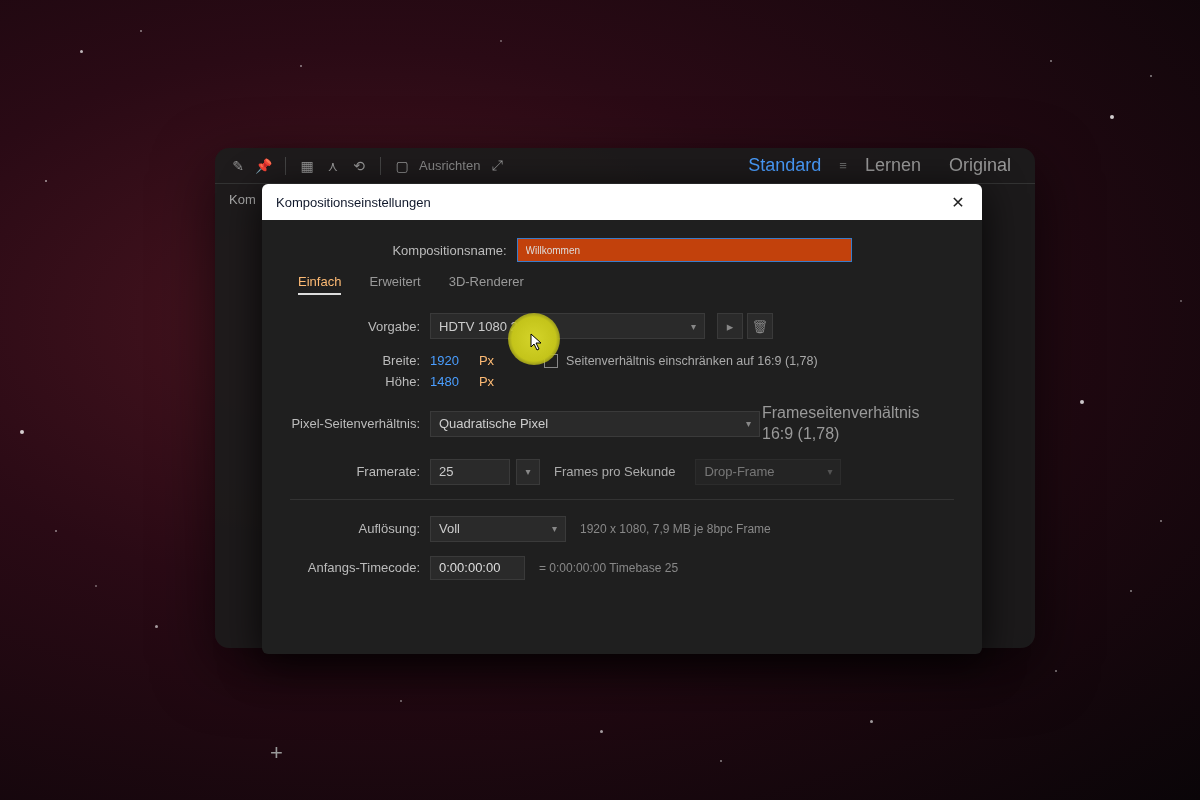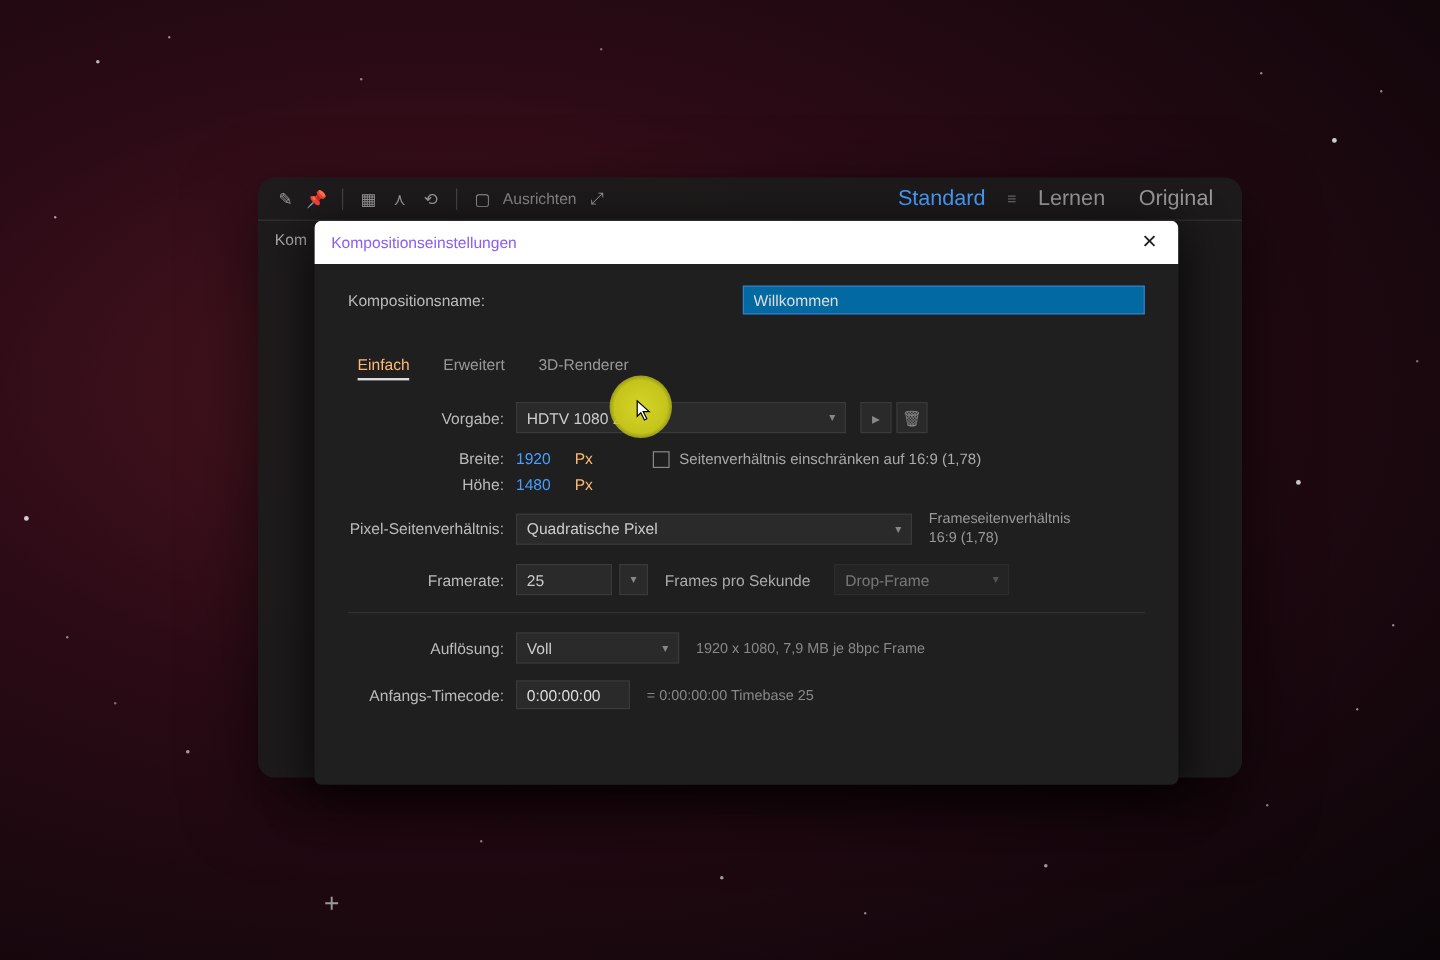--- a/index.html
+++ b/index.html
@@ -8,27 +8,27 @@
 .app-window{position:absolute;left:215px;top:148px;width:820px;height:500px;background:rgba(28,28,28,0.92);border-radius:14px;box-shadow:0 20px 60px rgba(0,0,0,0.6);overflow:hidden}
 .toolbar{height:36px;display:flex;align-items:center;padding:0 14px;gap:8px;color:#888;font-size:13px;border-bottom:1px solid #333}
 .toolbar-icon{width:18px;height:18px;display:flex;align-items:center;justify-content:center;color:#999;font-size:14px}
 .toolbar-sep{width:1px;height:18px;background:#444;margin:0 4px}
 .toolbar-spacer{flex:1}
 .mode-link{color:#999;font-size:18px;padding:0 10px}
 .mode-link.active{color:#4a9eff}
 .tab-row{height:30px;display:flex;align-items:center;padding-left:14px;font-size:13px;color:#aaa}
 .dialog{position:absolute;left:262px;top:184px;width:720px;height:470px;background:#1f1f1f;border-radius:6px;box-shadow:0 8px 40px rgba(0,0,0,0.8);overflow:hidden}
 .dialog-header{height:36px;background:#fff;display:flex;align-items:center;justify-content:space-between;padding:0 14px}
-.dialog-title{color:#8b5cf6;font-size:13px}
+.dialog-title{color:#0f172a;font-size:13px}
 .close-btn{width:20px;height:20px;display:flex;align-items:center;justify-content:center;cursor:pointer;font-size:16px;color:#222}
 .dialog-body{padding:18px 28px;color:#aaa;font-size:13px}
 .row{display:flex;align-items:center;margin-bottom:14px}
 .lbl{text-align:right;padding-right:10px;color:#bbb}
 .lbl-140{width:140px}
-.text-input{background:#0369a1;border:1px solid #3a7bc8;color:#ddd;padding:4px 8px;font-size:13px;width:335px;height:24px}
+.text-input{background:#c2410c;border:1px solid #3a7bc8;color:#ddd;padding:4px 8px;font-size:10px;width:335px;height:24px}
 .tabs{display:flex;gap:28px;padding-left:8px;margin:10px 0 18px}
 .tab{color:#999;padding-bottom:4px;cursor:pointer}
 .tab.active{color:#fdba74;border-bottom:2px solid #ddd}
 .select{background:#2a2a2a;border:1px solid #3a3a3a;color:#ccc;padding:4px 8px;font-size:13px;height:26px;display:flex;align-items:center;justify-content:space-between;cursor:pointer}
 .chev{color:#888;font-size:10px;margin-left:8px}
 .icon-btn{width:26px;height:26px;background:#2a2a2a;border:1px solid #3a3a3a;display:flex;align-items:center;justify-content:center;color:#888;cursor:pointer;font-size:13px}
 .num-link{color:#4a9eff;cursor:pointer}
 .px{color:#fdba74;margin-left:20px}
 .checkbox{width:14px;height:14px;border:1px solid #888;display:inline-block;margin-right:8px;cursor:pointer}
 .val-input{background:#2a2a2a;border:1px solid #3a3a3a;color:#ddd;padding:3px 8px;font-size:13px;height:24px;width:95px}
@@ -88,21 +88,21 @@
   </div>
 
 </div>
 
 <div class="dialog">
   <div class="dialog-header">
     <span class="dialog-title">Kompositionseinstellungen</span>
     <span class="close-btn">✕</span>
   </div>
   <div class="dialog-body">
-    <div class="row" style="justify-content:space-between;margin-bottom:34px">
+    <div class="row" style="justify-content:center;margin-bottom:12px">
       <span class="lbl">Kompositionsname:</span>
       <input class="text-input" value="Willkommen" style="">
     </div>
 
     <div class="tabs">
       <span class="tab active">Einfach</span>
       <span class="tab">Erweitert</span>
       <span class="tab">3D-Renderer</span>
     </div>
 
@@ -131,21 +131,21 @@
       <span class="num-link">1480</span>
       <span class="px">Px</span>
     </div>
 
     <div class="row">
       <span class="lbl lbl-140">Pixel-Seitenverhältnis:</span>
       <div class="select" style="width:330px">
         <span>Quadratische Pixel</span>
           <span class="chev">▾</span>
       </div>
-      <div style="margin-left:14px;font-size:12px;color:#999;line-height:1.3">
+      <div style="margin-left:2px;font-size:16px;color:#999;line-height:1.3">
         <div>Frameseitenverhältnis</div>
         <div>16:9 (1,78)</div>
       </div>
     </div>
 
     <div class="row">
       <span class="lbl lbl-140">Framerate:</span>
       <div class="select" style="width:80px">
         <span>25</span>
       </div>

